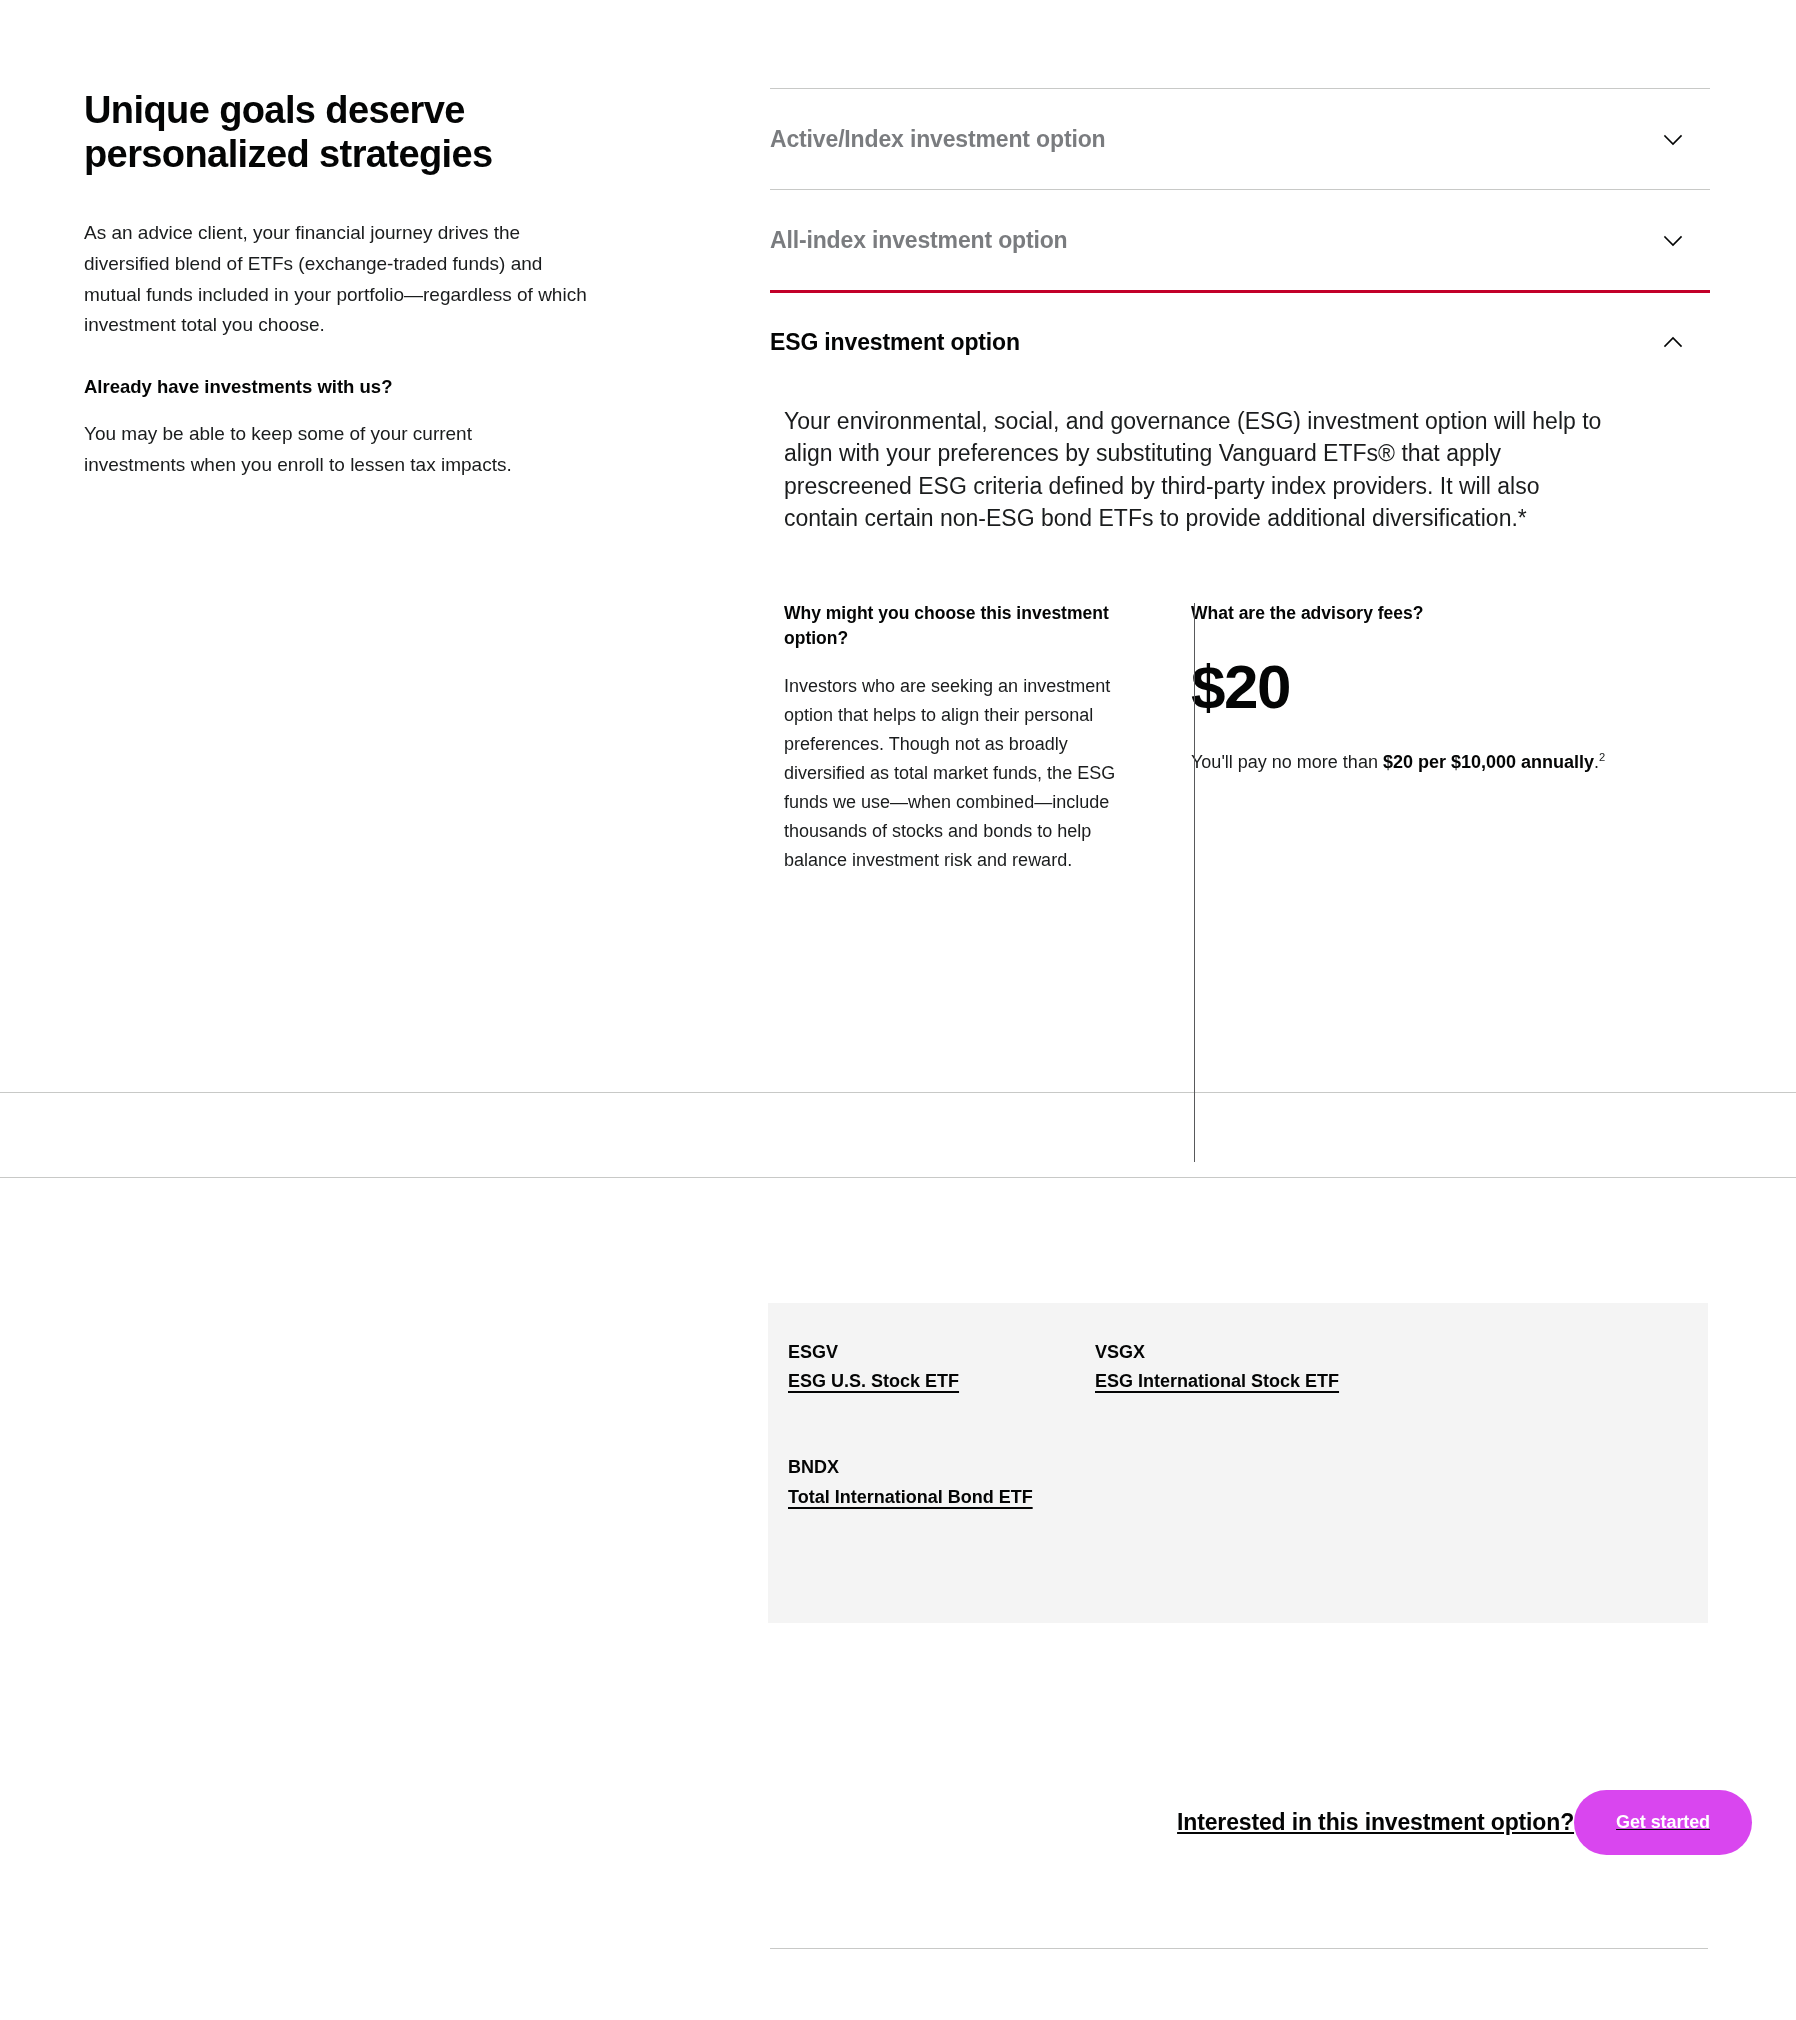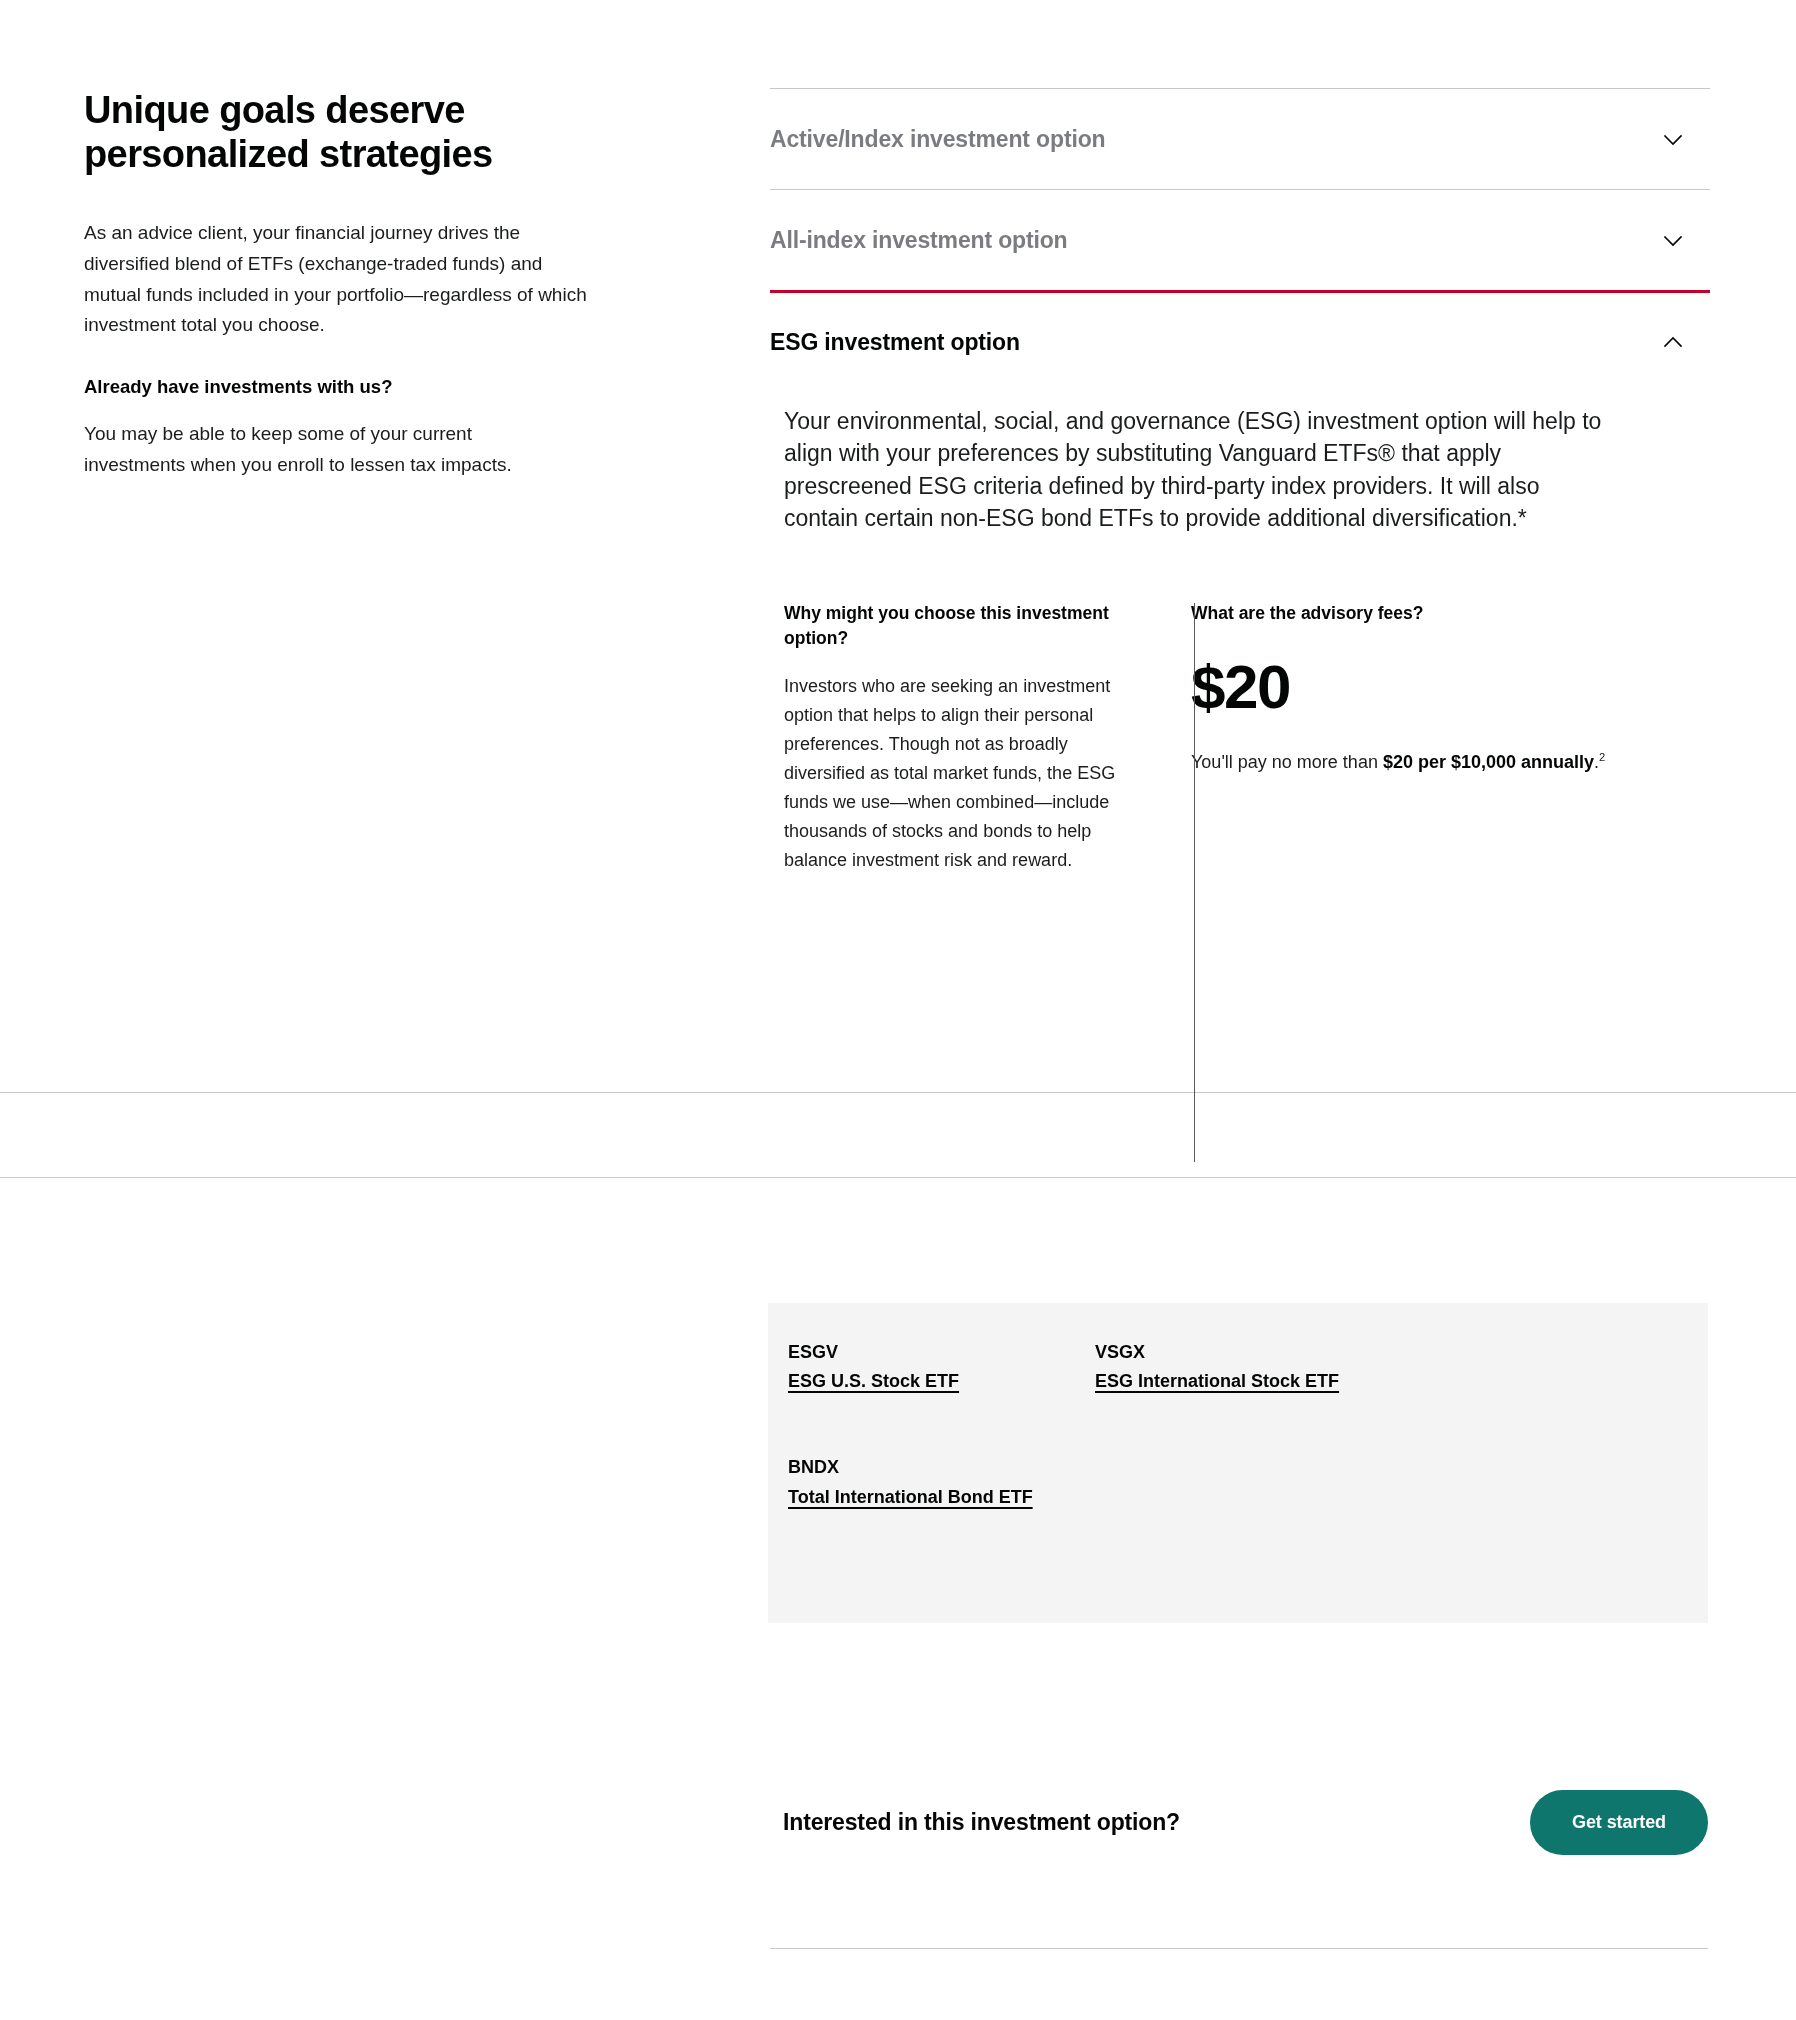--- a/index.html
+++ b/index.html
@@ -209,35 +209,36 @@
     text-decoration: underline;
     text-underline-offset: 4px;
     text-decoration-thickness: 1.5px;
     cursor: pointer;
   }
   .fund-name-wrap { margin-top: 5px; width: 262px; }
 
   
   .cta {
     position: absolute;
-    left: 783px;
+    left: 827px;
     top: 1790px;
     width: 925px;
     display: flex;
     align-items: center;
-    justify-content: space-between;
+    justify-content: flex-end;
+    text-decoration: underline;
   }
   .cta-text {
     font-size: 23px;
     font-weight: 700;
     letter-spacing: -0.15px;
     color: #040505;
   }
   .cta-btn {
-    background: #0f766e;
+    background: #d946ef;
     color: #ffffff;
     border: none;
     border-radius: 40px;
     font-family: inherit;
     font-size: 18px;
     font-weight: 700;
     padding: 22px 42px;
     cursor: pointer;
     letter-spacing: -0.1px;
   }

